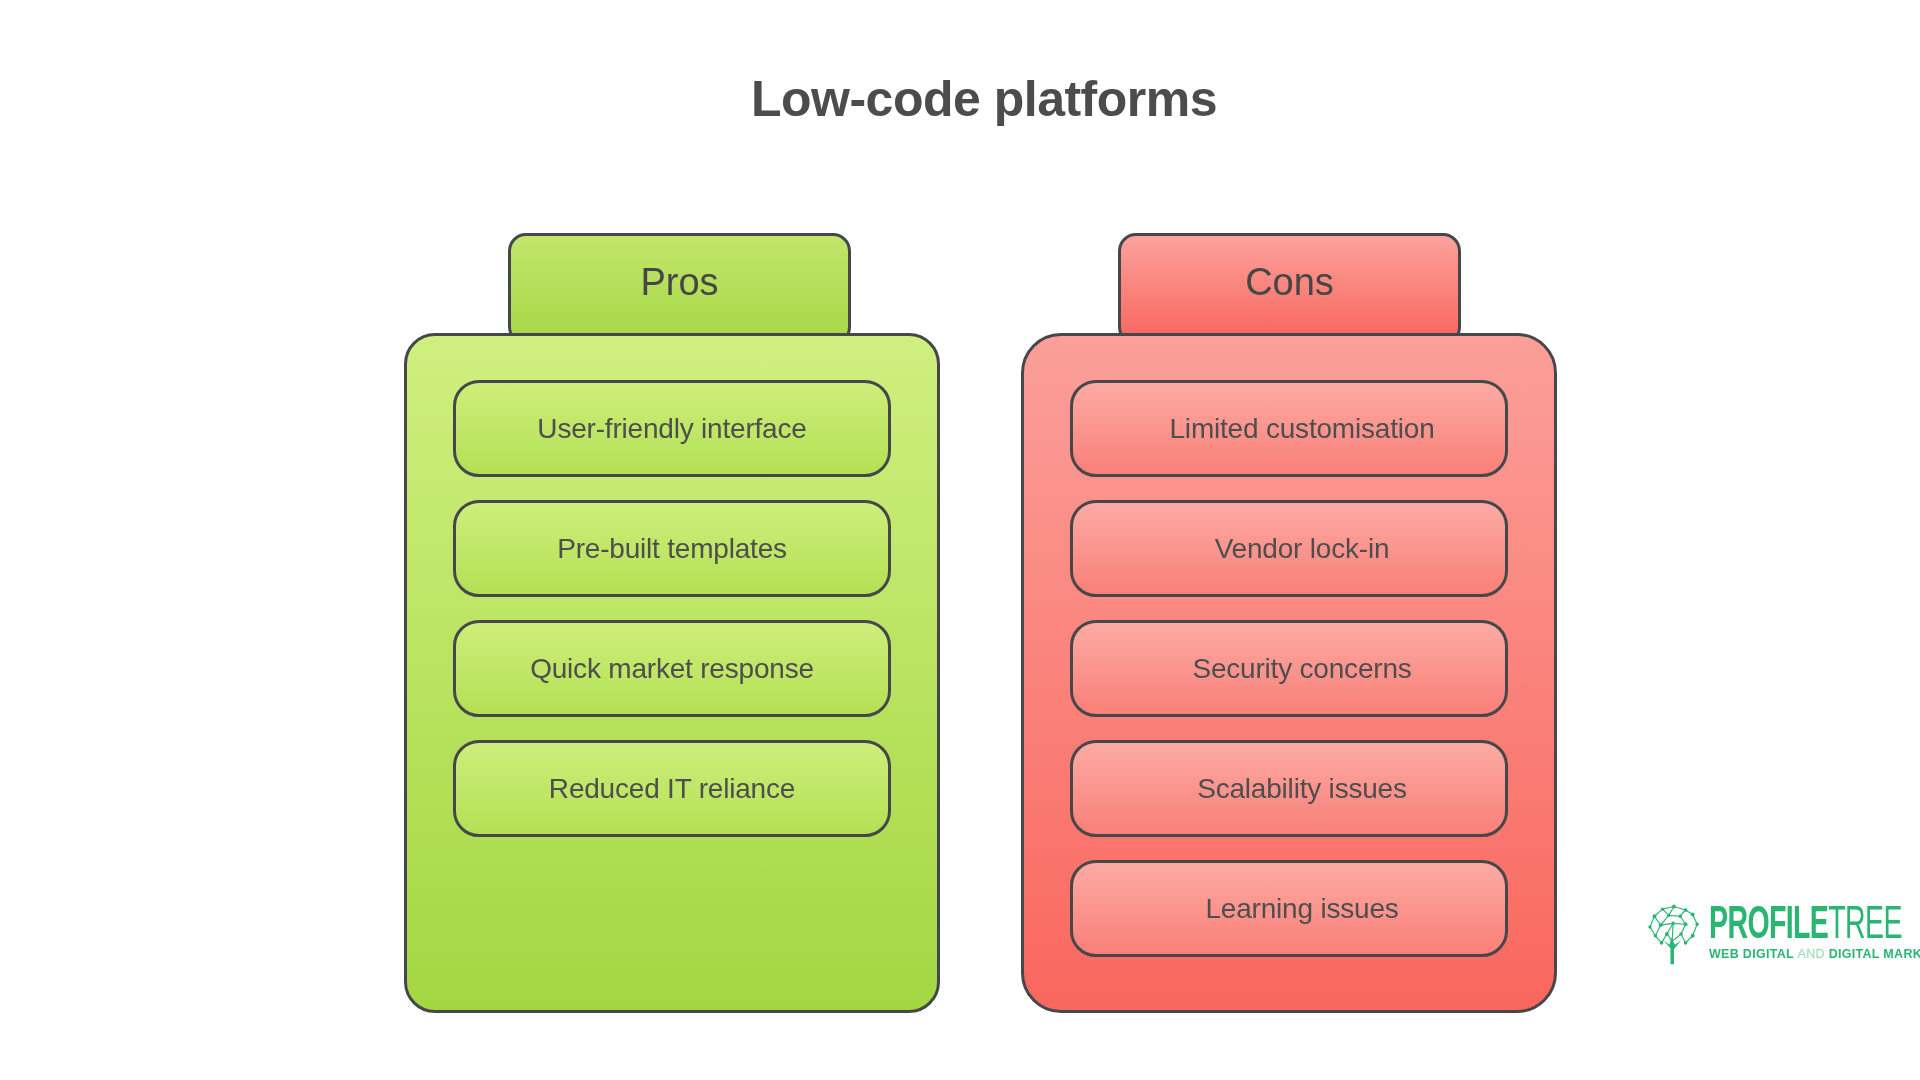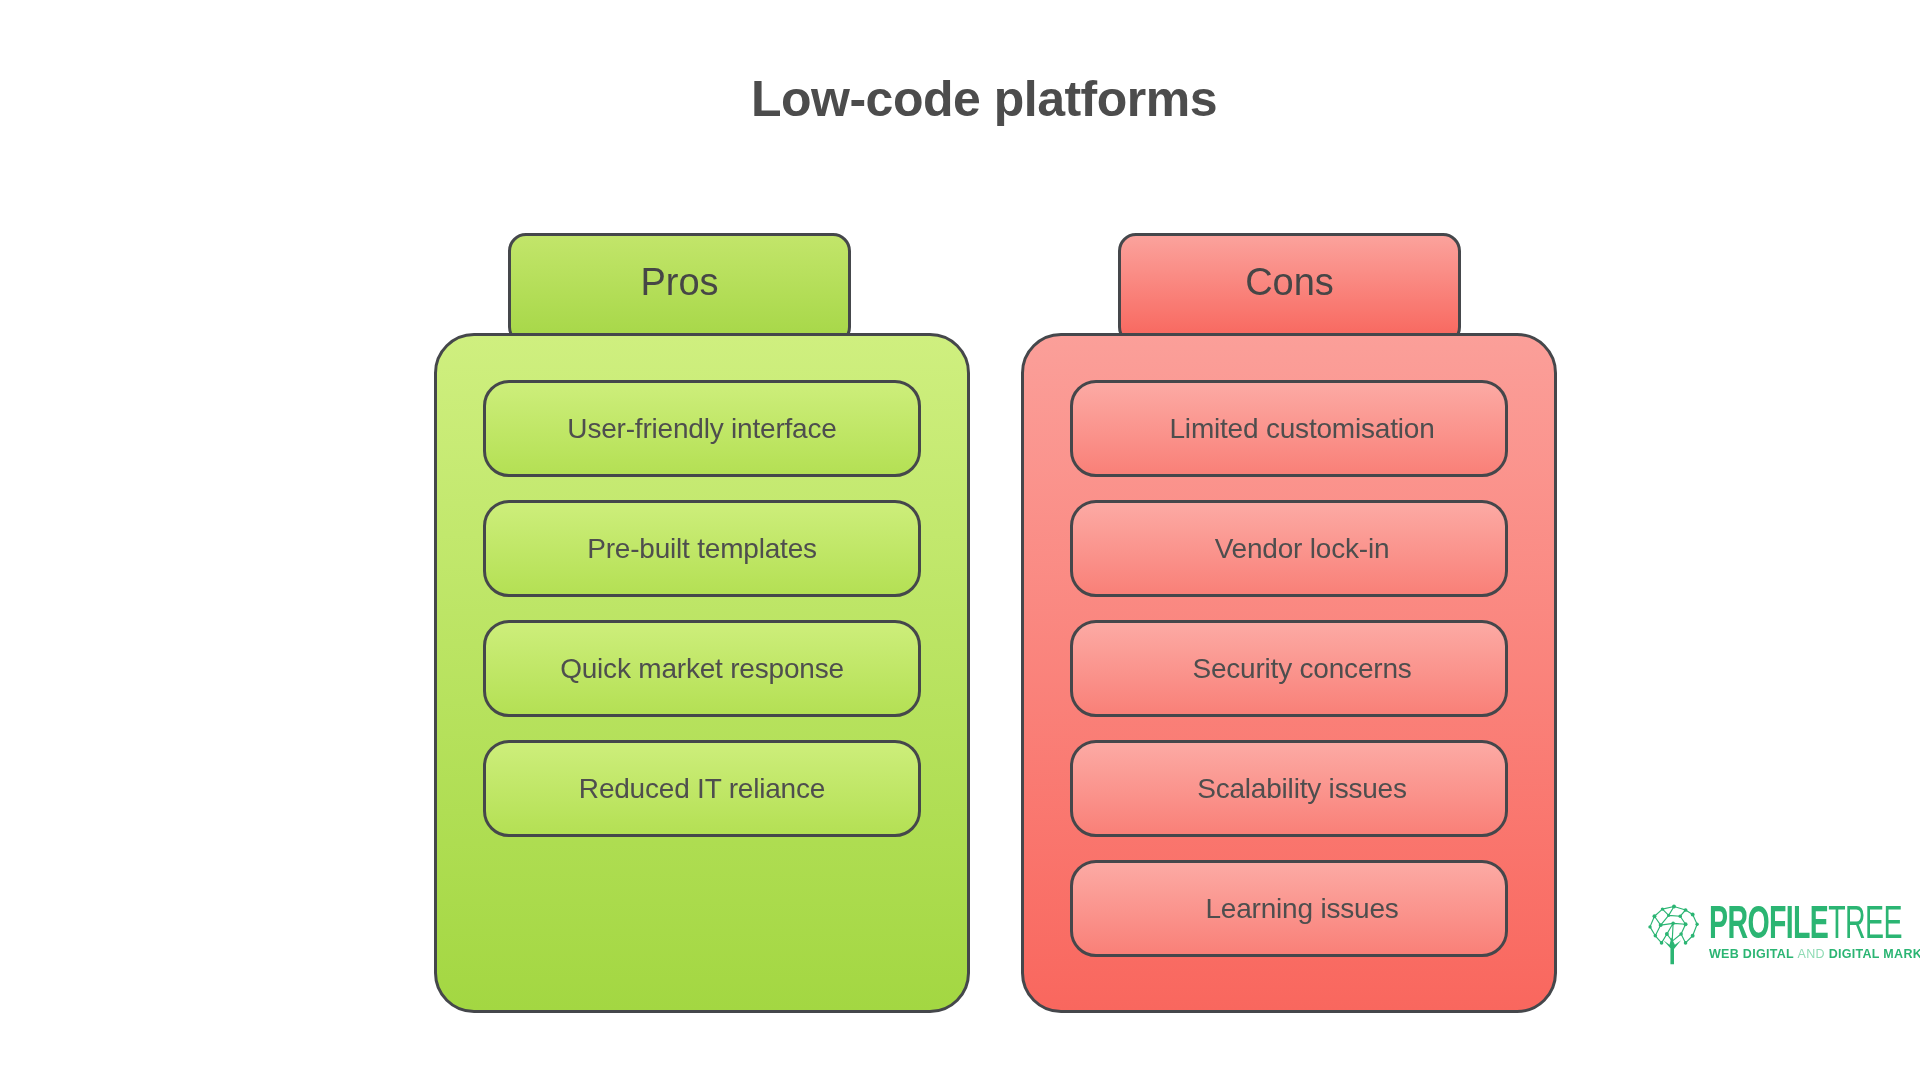--- a/index.html
+++ b/index.html
@@ -20,21 +20,21 @@
     font-size:38px;font-weight:normal;color:#464646;z-index:1;
   }
   .tab.green{left:508px;background:linear-gradient(#c2e56a,#a6d747);}
   .tab.red{left:1118px;background:linear-gradient(#fba29c,#f8655c);}
   .panel{
     position:absolute;top:333px;width:536px;height:680px;
     border:3px solid #45474b;border-radius:40px;box-sizing:border-box;
     padding-top:44px;display:flex;flex-direction:column;align-items:center;
     gap:23px;z-index:2;
   }
-  .panel.green{left:434px;background:linear-gradient(#cfef7f,#a3d742);}
+  .panel.green{left:404px;background:linear-gradient(#cfef7f,#a3d742);border-radius:31px;}
   .panel.red{left:1021px;background:linear-gradient(#fb9f99,#f9675e);}
   .pill{
     width:438px;height:97px;flex:0 0 97px;box-sizing:border-box;
     border:3px solid #45474b;border-radius:26px;
     display:flex;align-items:center;justify-content:center;
     font-size:28px;color:#4e4e4e;letter-spacing:-0.2px;white-space:nowrap;
   }
   .panel.green .pill{background:linear-gradient(#cdee7b,#b4e054);}
   .panel.red .pill{background:linear-gradient(#fcaaa4,#f98078);padding-left:26px;}
   .logo{

